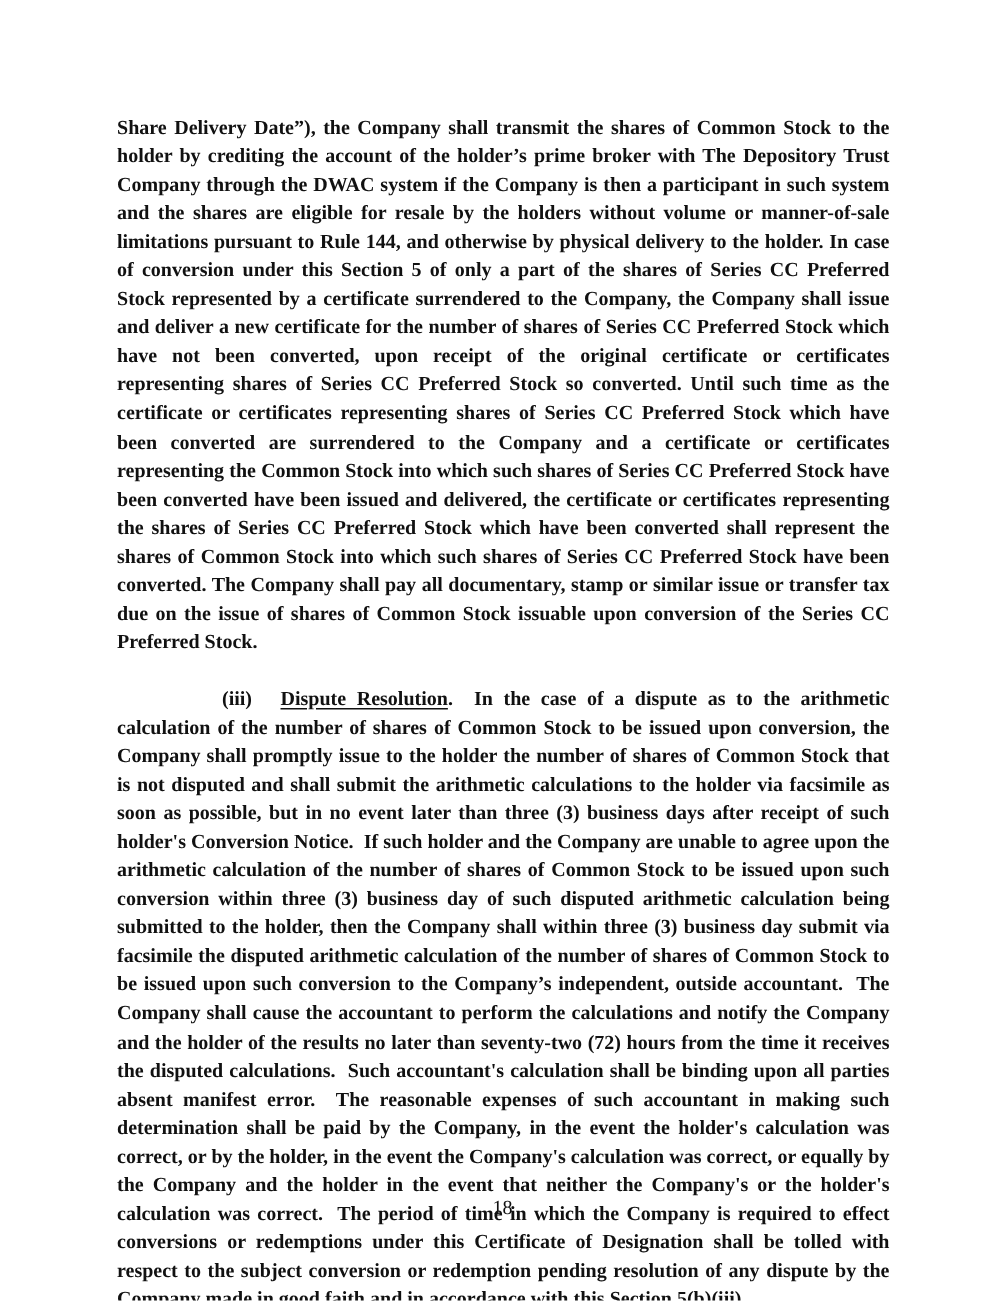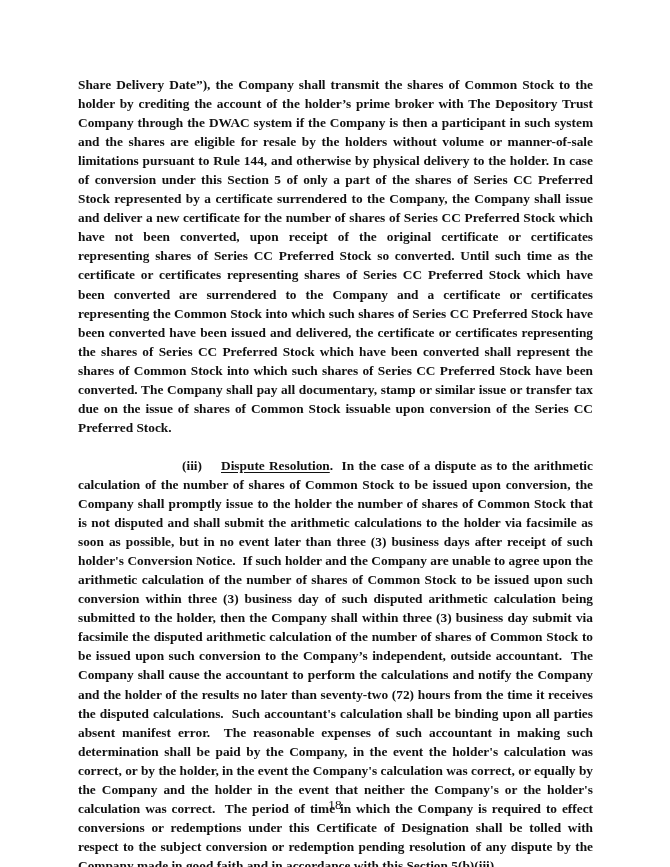--- a/index.html
+++ b/index.html
@@ -27,21 +27,21 @@
     line-height: 19.05px;
     text-align: justify;
     text-justify: inter-word;
     font-weight: bold;
   }
   .para + .para {
     margin-top: 19.05px;
   }
   .indent-label {
     display: inline-block;
-    margin-left: 104px;
+    margin-left: 70px;
     width: 39px;
   }
   .heading {
     text-decoration: underline;
     text-underline-offset: 2px;
   }
   .page-number {
     position: absolute;
     left: 0;
     width: 670px;

